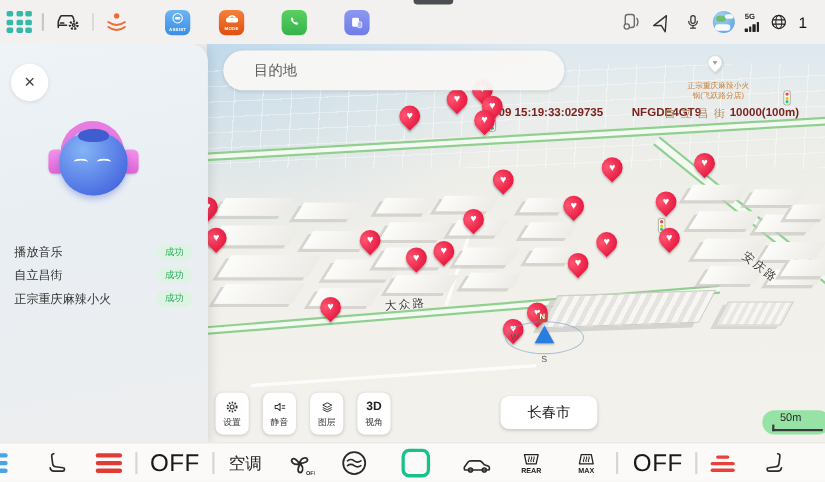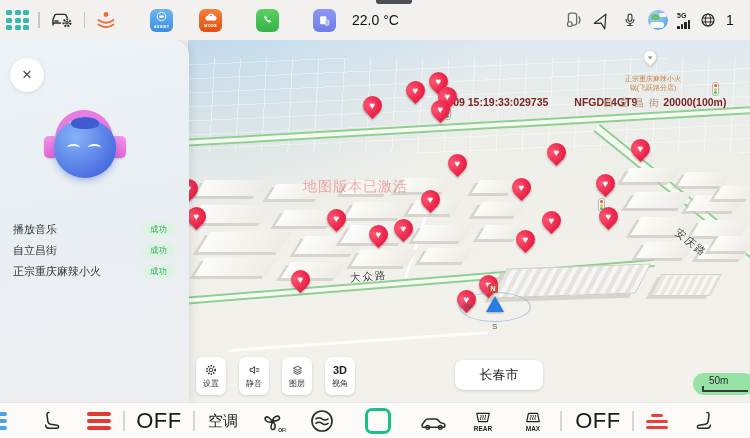--- a/index.html
+++ b/index.html
@@ -182,21 +182,20 @@
       </div>
       <div style="width:16px"></div>
       <div class="app-icon icon-tablet">
         <svg width="15" height="15" viewBox="0 0 24 24">
             <rect x="5" y="5" width="10" height="13" rx="2" fill="#fff"></rect>
             <rect x="13" y="11" width="6" height="8.5" rx="1.5" fill="#aeb6f5" stroke="#fff" stroke-width="1"></rect>
           </svg>
       </div>
     </div>
     <div class="notch"></div>
-    <div class="sb-temp">22.0 °C</div>
     <div class="sb-right">
       <svg width="22" height="22" viewBox="0 0 24 24">
         <rect x="7" y="4.5" width="9" height="13" rx="2.5" fill="none" stroke="#6b6b6b" stroke-width="1.4"></rect>
         <path d="M18.5 8.5q2.2 3.5 0 7" fill="none" stroke="#6b6b6b" stroke-width="1.4" stroke-linecap="round"></path>
         <circle cx="8.5" cy="16.5" r="2.6" fill="#f2f1ef" stroke="#6b6b6b" stroke-width="1.3"></circle>
       </svg>
       <svg width="19" height="19" viewBox="0 0 24 24">
         <path d="M12 3 L19.5 20 12 15.8 4.5 20 Z" fill="none" stroke="#333" stroke-width="1.6" stroke-linejoin="round" transform="rotate(28 12 12)"></path>
       </svg>
       <svg width="18" height="19" viewBox="0 0 24 24">
@@ -262,25 +261,24 @@
           <div class="bld" style="left: 448px; top: 177px; width: 56px; height: 18px;"></div>
           <div class="bld" style="left: 508px; top: 180px; width: 50px; height: 16px;"></div>
           <div class="bld" style="left: 453px; top: 202px; width: 50px; height: 16px;"></div>
           <div class="bld" style="left: 513px; top: 205px; width: 46px; height: 14px;"></div>
           <div class="bld" style="left: 530px; top: 146px; width: 36px; height: 13px;"></div>
           <div class="bld" style="left: 526px; top: 196px; width: 40px; height: 15px;"></div>
         </div>
       <div class="warehouse"></div>
       <div class="warehouse2"></div>
 
-      <div class="watermark">地图版本已激活</div>
       <div class="debug-line">
         <span>12-09 15:19:33:029735</span>
         <span>NFGDE4GT9</span>
-        <span>20000(100m)</span>
+        <span>10000(100m)</span>
       </div>
       <div class="road-label lbl-dz">大众路</div>
       <div class="road-label lbl-aq">安庆路</div>
       <div class="poi-pin">
           <span>♥</span>
         </div>
       <div class="poi-name">
         <div>正宗重庆麻辣小火</div>
           <div>锅(飞跃路分店)</div>
       </div>
@@ -370,20 +368,21 @@
             <span>♥</span>
           </div>
         </div>
 
       <div class="compass-ellipse"></div>
       <div class="compass-arrow"></div>
       <div class="compass-n">N</div>
       <div class="compass-w">W</div>
       <div class="compass-s">S</div>
 
+      <div class="search-pill">目的地</div>
 
       <div class="map-controls">
         <div class="mc-btn">
           <svg width="14" height="14" viewBox="0 0 24 24">
             <circle cx="12" cy="12" r="7" fill="none" stroke="#333" stroke-width="3" stroke-dasharray="2.3 2.2"></circle>
             <circle cx="12" cy="12" r="3.1" fill="none" stroke="#333" stroke-width="1.7"></circle>
           </svg>
           <span class="mc-label">设置</span>
         </div>
         <div class="mc-btn">

